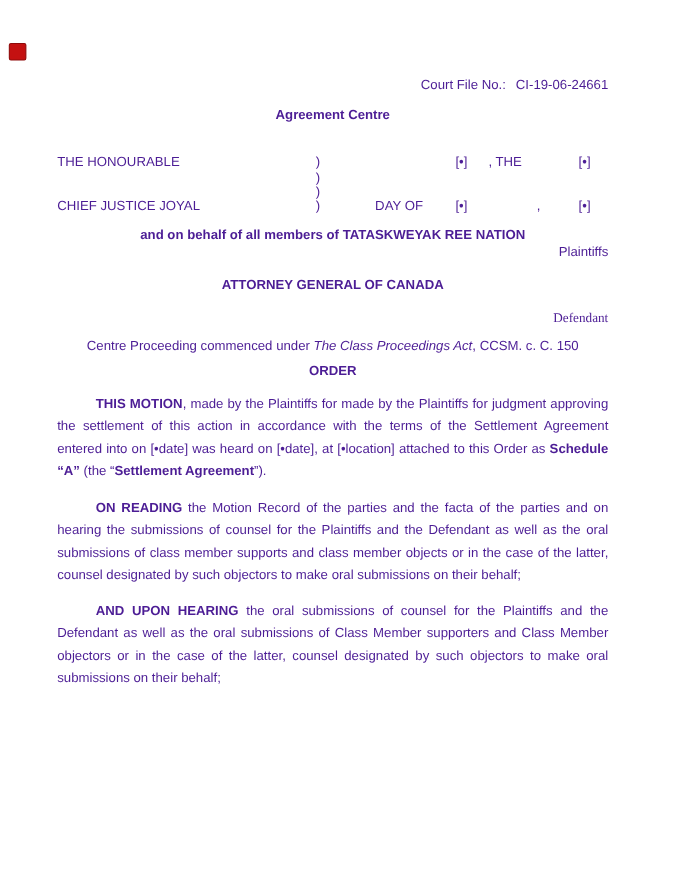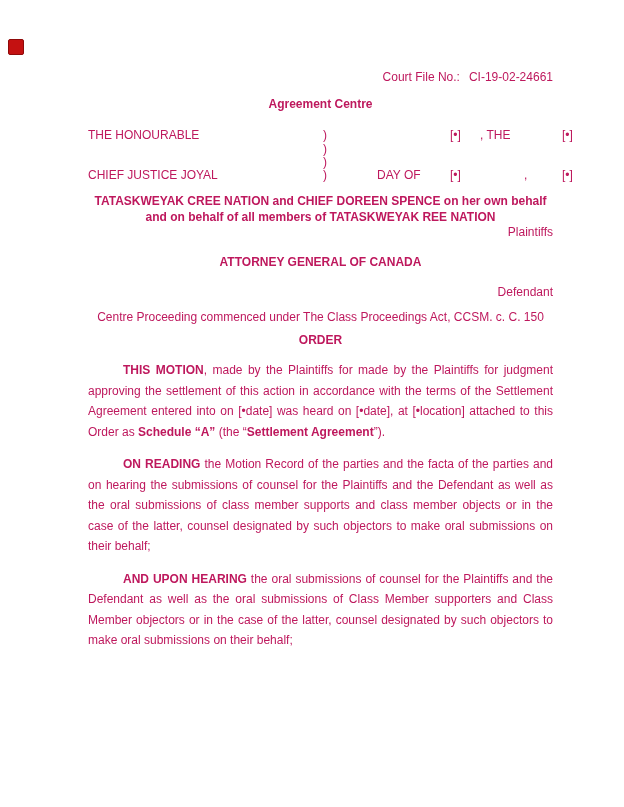--- a/index.html
+++ b/index.html
@@ -1,67 +1,67 @@
 <!DOCTYPE html>
 <html><head>
 <meta charset="utf-8">
 <style>
   html,body{margin:0;padding:0;background:#ffffff;}
   .page{
     position:relative;
     width:624px;height:807px;
     background:#ffffff;
     box-sizing:border-box;
-    padding:70px 71px 0 88px;
+    padding:70px 71px 0 52px;
     font-family:"Liberation Sans","DejaVu Sans",sans-serif;
     font-size:12px;
-    color:#be185d;
+    color:#4c1d95;
     overflow:hidden;
   }
   .b{font-weight:bold;}
-  .i{}
+  .i{font-style:italic;}
   .right{text-align:right;}
   .center{text-align:center;}
   .marker{
     position:absolute;left:8px;top:39px;width:14px;height:14px;
     border-radius:2px;
   }
   .court-file{display:flex;justify-content:flex-end;gap:9px;line-height:15px;}
   .h-bold{font-weight:bold;line-height:15px;}
   .mt16{margin-top:16px;}
   .mt12{margin-top:12px;}
-  .judge-block{position:relative;height:56px;margin-top:16px;line-height:14px;text-decoration:underline;}
+  .judge-block{position:relative;height:56px;margin-top:28px;line-height:14px;text-decoration:underline;}
   .jb{position:absolute;white-space:nowrap;}
   .between{margin-top:0;line-height:15px;letter-spacing:1px;}
   .party-heading{margin-top:10px;font-weight:bold;text-align:center;line-height:15.5px;}
   .role{line-height:15px;}
   .sep{margin-top:11px;line-height:15px;}
   .ag{margin-top:15px;font-weight:bold;line-height:15px;}
-  .def-role{margin-top:15px;line-height:15px;}
+  .def-role{margin-top:15px;line-height:15px;font-family:Liberation Serif, serif;}
   .proceeding{margin-top:10px;line-height:15px;}
   .order-h{margin-top:8px;font-weight:bold;line-height:15px;}
   .para{
     margin-top:12px;
     line-height:20.5px;
     text-align:justify;
     text-indent:35px;
   }
   .para.p3{margin-top:12px;}
   .orders-line{margin-top:6px;padding-left:35px;font-weight:bold;line-height:15px;}
 </style>
 </head>
 <body>
 
 <div class="page">
 
   <div class="marker" style="background: rgb(196, 17, 17); border: 1px solid rgb(143, 10, 10);"></div>
 
   <div class="court-file">
     <span>Court File No.:</span>
-    <span>CI-19-02-24661</span>
+    <span>CI-19-06-24661</span>
   </div>
 
 
   <div class="h-bold center mt12">Agreement Centre</div>
 
   <div class="judge-block">
     <span class="jb" style="left:0;top:0;">THE HONOURABLE</span>
     <span class="jb" style="left:235px;top:0;">)</span>
     <span class="jb" style="left:235px;top:14px;">)</span>
     <span class="jb" style="left:235px;top:27px;">)</span>
@@ -71,21 +71,20 @@
     <span class="jb" style="left:474px;top:0;">[•]</span>
     <span class="jb" style="left:0;top:40px;">CHIEF JUSTICE JOYAL</span>
     <span class="jb" style="left:289px;top:40px;">DAY OF</span>
     <span class="jb" style="left:362px;top:40px;">[•]</span>
     <span class="jb" style="left:436px;top:40px;">,</span>
     <span class="jb" style="left:474px;top:40px;">[•]</span>
   </div>
 
 
   <div class="party-heading">
-    <div>TATASKWEYAK CREE NATION and CHIEF DOREEN SPENCE on her own behalf</div>
     <div>and on behalf of all members of TATASKWEYAK REE NATION</div>
   </div>
 
   <div class="role right">Plaintiffs</div>
 
 
   <div class="ag center">ATTORNEY GENERAL OF CANADA</div>
 
   <div class="def-role right">Defendant</div>
 

